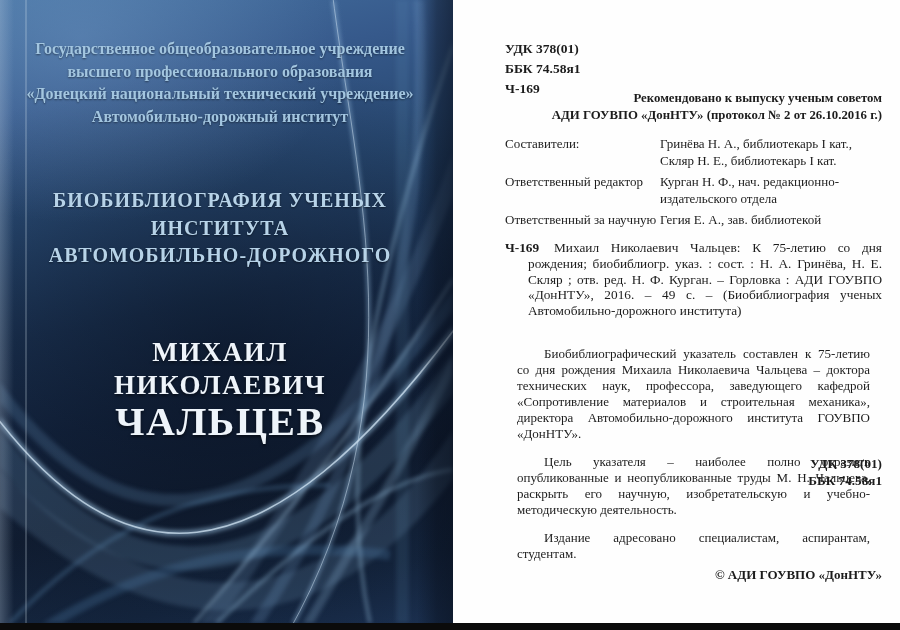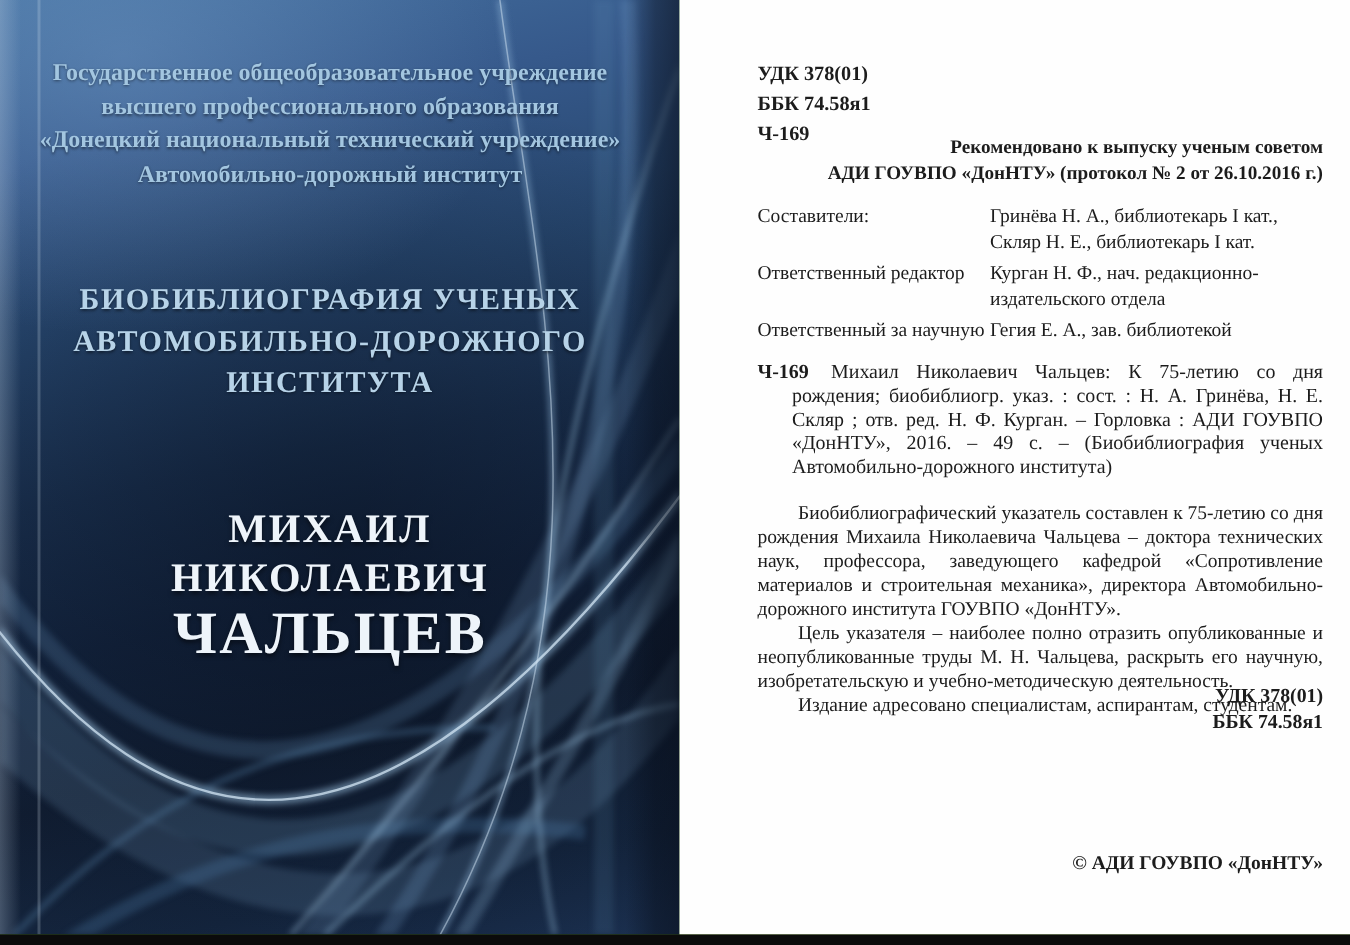--- a/index.html
+++ b/index.html
@@ -1,18 +1,18 @@
 <!DOCTYPE html>
 <html><head>
 <meta charset="utf-8">
 <style>
   * { margin:0; padding:0; box-sizing:border-box; }
   html,body { width:900px; height:630px; background:#ffffff; }
   body { font-family:"Liberation Serif","DejaVu Serif",serif; }
-  .spread { position:relative; width:900px; height:630px; background:#4d7c0f; overflow:hidden; }
+  .spread { position:relative; width:900px; height:630px; background:#eab308; overflow:hidden; }
 
   
   .cover {
     position:absolute; left:0; top:0; width:453px; height:623px; overflow:hidden;
     background:
       radial-gradient(ellipse 430px 300px at 18% 6%, rgba(125,165,210,.38), transparent 62%),
       radial-gradient(ellipse 520px 430px at 50% 58%, rgba(4,10,22,.48), transparent 72%),
       linear-gradient(168deg,#44709f 0%,#36598b 16%,#27476f 32%,#1b3252 48%,#142540 62%,#111e33 76%,#14253e 90%,#1b3050 100%);
   }
   .cover-edge-light { position:absolute; left:0; top:0; bottom:0; width:14px;
@@ -42,21 +42,21 @@
   .udc-top { top:39px; font-weight:bold; font-size:13.5px; line-height:20px; }
   .recommend { top:90px; text-align:right; font-weight:bold; font-size:12.8px; line-height:16.5px; }
   .credits { top:135px; line-height:17px; }
   .credit-row { display:flex; margin-bottom:4px; }
   .credit-label { width:155px; flex:none; }
   .credit-value { flex:1; }
   .catalog { top:240px; line-height:15.8px; font-size:13.3px; }
   .catalog-code { position:absolute; left:0; top:0; font-weight:bold; }
   .catalog-text { margin-left:23px; text-indent:26px; text-align:justify; }
   .annotation { top:334px; line-height:16px; text-align:justify; }
-  .annotation p { text-indent:27px; margin:0; }
+  .annotation p { text-indent:27px; margin:12px; }
   .udc-bottom { top:456px; text-align:right; font-weight:bold; font-size:13.2px; line-height:16.5px; }
   .copyright { top:567px; text-align:right; font-weight:bold; font-size:13px; }
 
   
   .bottom-strip { position:absolute; left:0; right:0; bottom:0; height:7px; background:#0b0b0b; }
 </style>
 </head>
 <body>
 
 <div class="spread">
@@ -93,22 +93,22 @@
 
     <div class="cover-text institution">
       <div>Государственное общеобразовательное учреждение</div>
       <div>высшего профессионального образования</div>
       <div>«Донецкий национальный технический учреждение»</div>
       <div>Автомобильно-дорожный институт</div>
     </div>
 
     <div class="cover-text series">
       <div>БИОБИБЛИОГРАФИЯ УЧЕНЫХ</div>
+      <div>ИНСТИТУТА</div>
       <div>АВТОМОБИЛЬНО-ДОРОЖНОГО</div>
-      <div>ИНСТИТУТА</div>
     </div>
 
     <div class="cover-text author">
       <div class="ln">МИХАИЛ</div>
       <div class="ln">НИКОЛАЕВИЧ</div>
       <div class="ln ln-last">ЧАЛЬЦЕВ</div>
     </div>
   </div>
 
   <div class="page">

